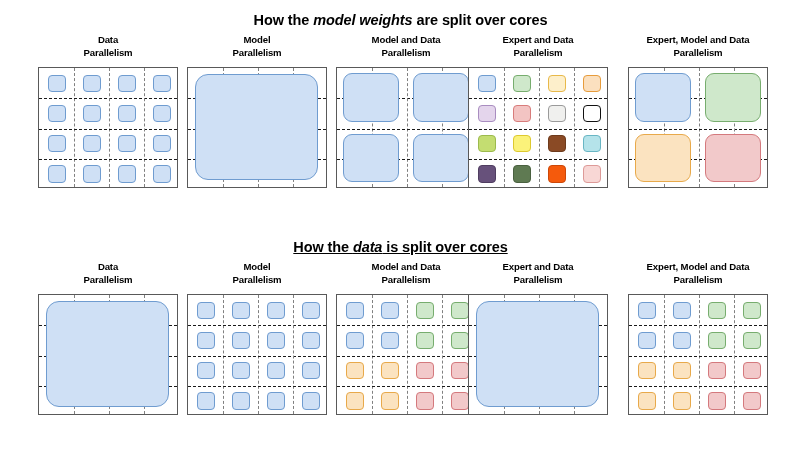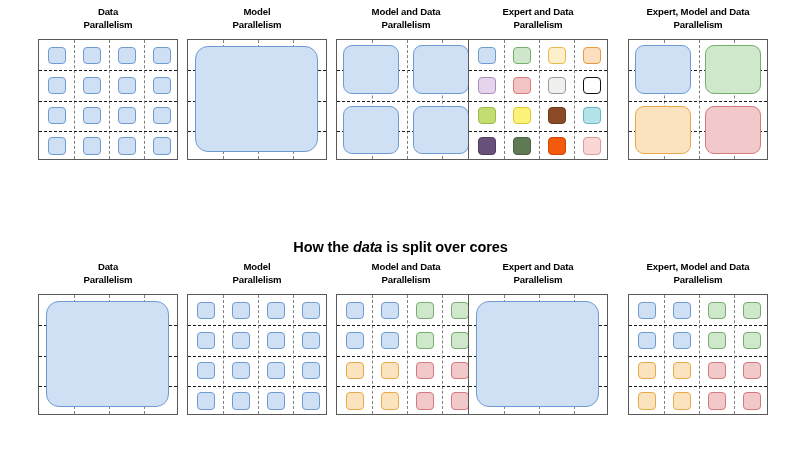--- a/index.html
+++ b/index.html
@@ -18,21 +18,21 @@
     position: relative;
     width: 801px;
     height: 454px;
   }
   .section {
     position: absolute;
     left: 0;
     width: 801px;
   }
   .section-top { top: 0; height: 227px; }
-  .section-bottom { top: 227px; height: 227px; }
+  .section-bottom { top: 227px; height: 227px; text-decoration: underline; }
 
   .section-title {
     width: 801px;
     text-align: center;
     font-size: 14.5px;
     font-weight: bold;
     letter-spacing: -0.1px;
     padding-top: 12px;
     box-sizing: border-box;
   }
@@ -103,20 +103,23 @@
   }
   .blk.big { border-radius: 13px; border-width: 1.3px; }
   .blk.mid { border-radius: 9px; border-width: 1.3px; }
 </style>
 </head>
 <body>
 
 <div class="figure">
 
   <div class="section section-top">
+    <div class="section-title">
+      <span>How the </span><em>model weights</em><span> are split over cores</span>
+    </div>
     <div class="panels" id="panels-0">
         <div class="panel" style="left: 38px;">
           <div class="panel-title">Data
 Parallelism</div>
           <div class="grid-box">
             <div class="gridline v" style="left: 35px;"></div>
             <div class="gridline h" style="top: 30.25px;"></div>
             <div class="gridline v" style="left: 70px;"></div>
             <div class="gridline h" style="top: 60.5px;"></div>
             <div class="gridline v" style="left: 105px;"></div>

